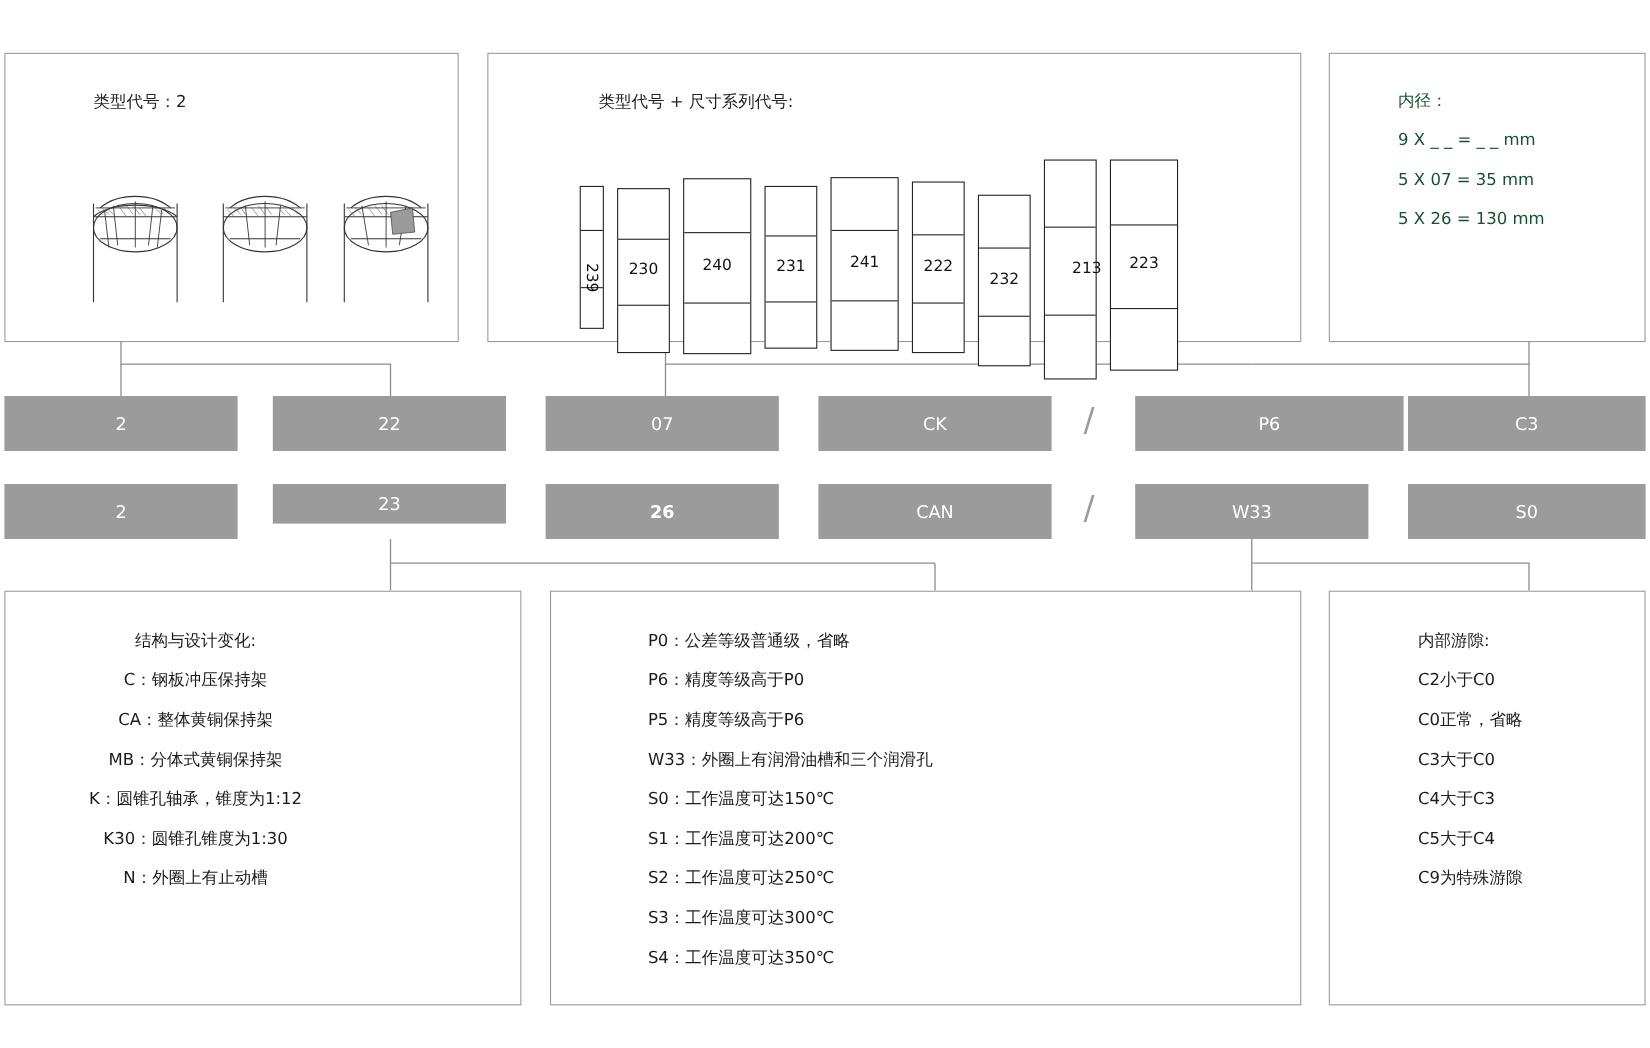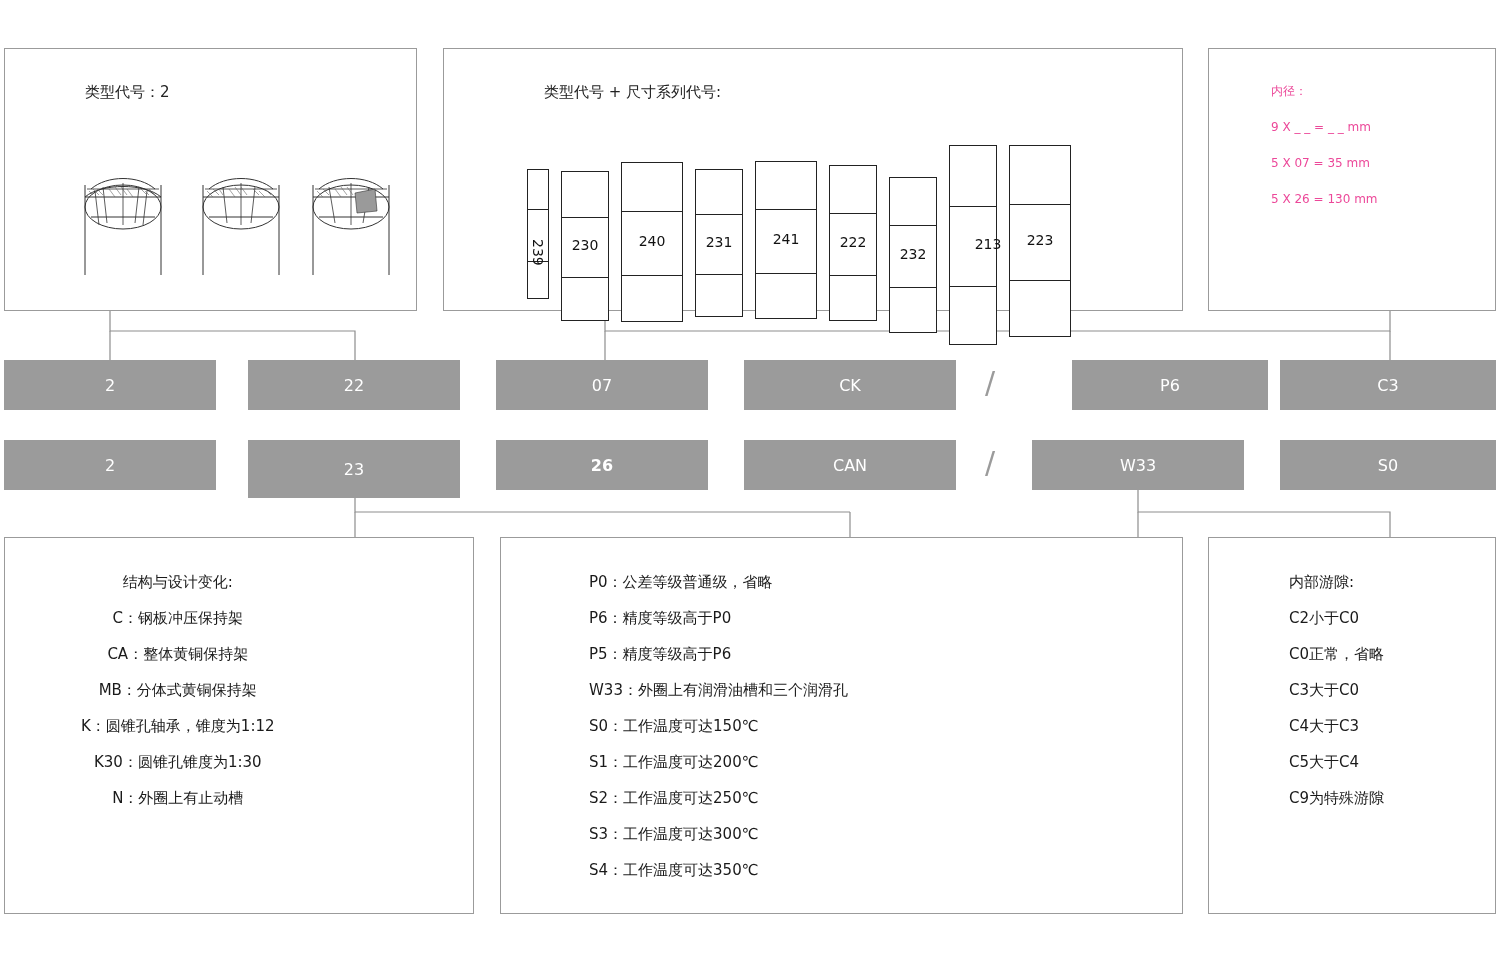--- a/index.html
+++ b/index.html
@@ -4,21 +4,21 @@
 <style>
   html,body{margin:0;padding:0;background:#ffffff;}
   body{width:1500px;height:953px;position:relative;font-family:"DejaVu Sans","Liberation Sans",sans-serif;color:#1a1a1a;overflow:hidden;}
   .canvas{position:absolute;left:0;top:0;width:1500px;height:953px;}
   .box{position:absolute;border:1px solid #9b9b9b;background:#fff;box-sizing:border-box;}
   .box-title{font-size:15px;color:#222;}
   .code-cell{position:absolute;background:#9b9b9b;color:#ffffff;display:flex;align-items:center;justify-content:center;font-size:16px;box-sizing:border-box;}
   .slash{position:absolute;color:#9b9b9b;font-size:30px;line-height:1;}
   .legend{position:absolute;font-size:15px;line-height:36px;color:#1a1a1a;}
   .legend div{white-space:nowrap;}
-  .dim{position:absolute;font-size:12px;line-height:36px;color:#ec4899;}
+  .dim{position:absolute;font-size:15px;line-height:36px;color:#14532d;}
   .seriesbox{position:absolute;border:1px solid #222;box-sizing:border-box;background:#fff;}
   .serieslabel{position:absolute;font-size:14px;color:#111;text-align:center;}
   svg.lines{position:absolute;left:0;top:0;width:1500px;height:953px;pointer-events:none;}
   .brg{position:absolute;}
 </style>
 </head>
 <body>
 
 <div class="canvas">
 
@@ -182,25 +182,25 @@
       <div>5 X 07 = 35 mm</div>
       <div>5 X 26 = 130 mm</div>
     </div>
   </div>
 
   <div class="code-cell" style="left:4px;top:360px;width:212px;height:50px;">2</div>
   <div class="code-cell" style="left:248px;top:360px;width:212px;height:50px;">22</div>
   <div class="code-cell" style="left:496px;top:360px;width:212px;height:50px;">07</div>
   <div class="code-cell" style="left:744px;top:360px;width:212px;height:50px;">CK</div>
   <div class="slash" style="left:985px;top:368px;">/</div>
-  <div class="code-cell" style="left:1032px;top:360px;width:196px;height:50px;margin-left:40px;">P6</div>
+  <div class="code-cell" style="left:1032px;top:360px;width:244px;height:50px;">P6</div>
   <div class="code-cell" style="left:1280px;top:360px;width:216px;height:50px;">C3</div>
 
   <div class="code-cell" style="left:4px;top:440px;width:212px;height:50px;">2</div>
-  <div class="code-cell" style="left:248px;top:440px;width:212px;height:58px;">23</div>
+  <div class="code-cell" style="left:248px;top:440px;width:212px;height:36px;">23</div>
   <div class="code-cell" style="left:496px;top:440px;width:212px;height:50px;font-weight:bold;">26</div>
   <div class="code-cell" style="left:744px;top:440px;width:212px;height:50px;">CAN</div>
   <div class="slash" style="left:985px;top:448px;">/</div>
   <div class="code-cell" style="left:1032px;top:440px;width:212px;height:50px;">W33</div>
   <div class="code-cell" style="left:1280px;top:440px;width:216px;height:50px;">S0</div>
 
   <div class="box" style="left:4px;top:537px;width:470px;height:377px;">
     <div class="legend" style="left:76px;top:26px;text-align:center;">
       <div>结构与设计变化:</div>
       <div>C：钢板冲压保持架</div>

